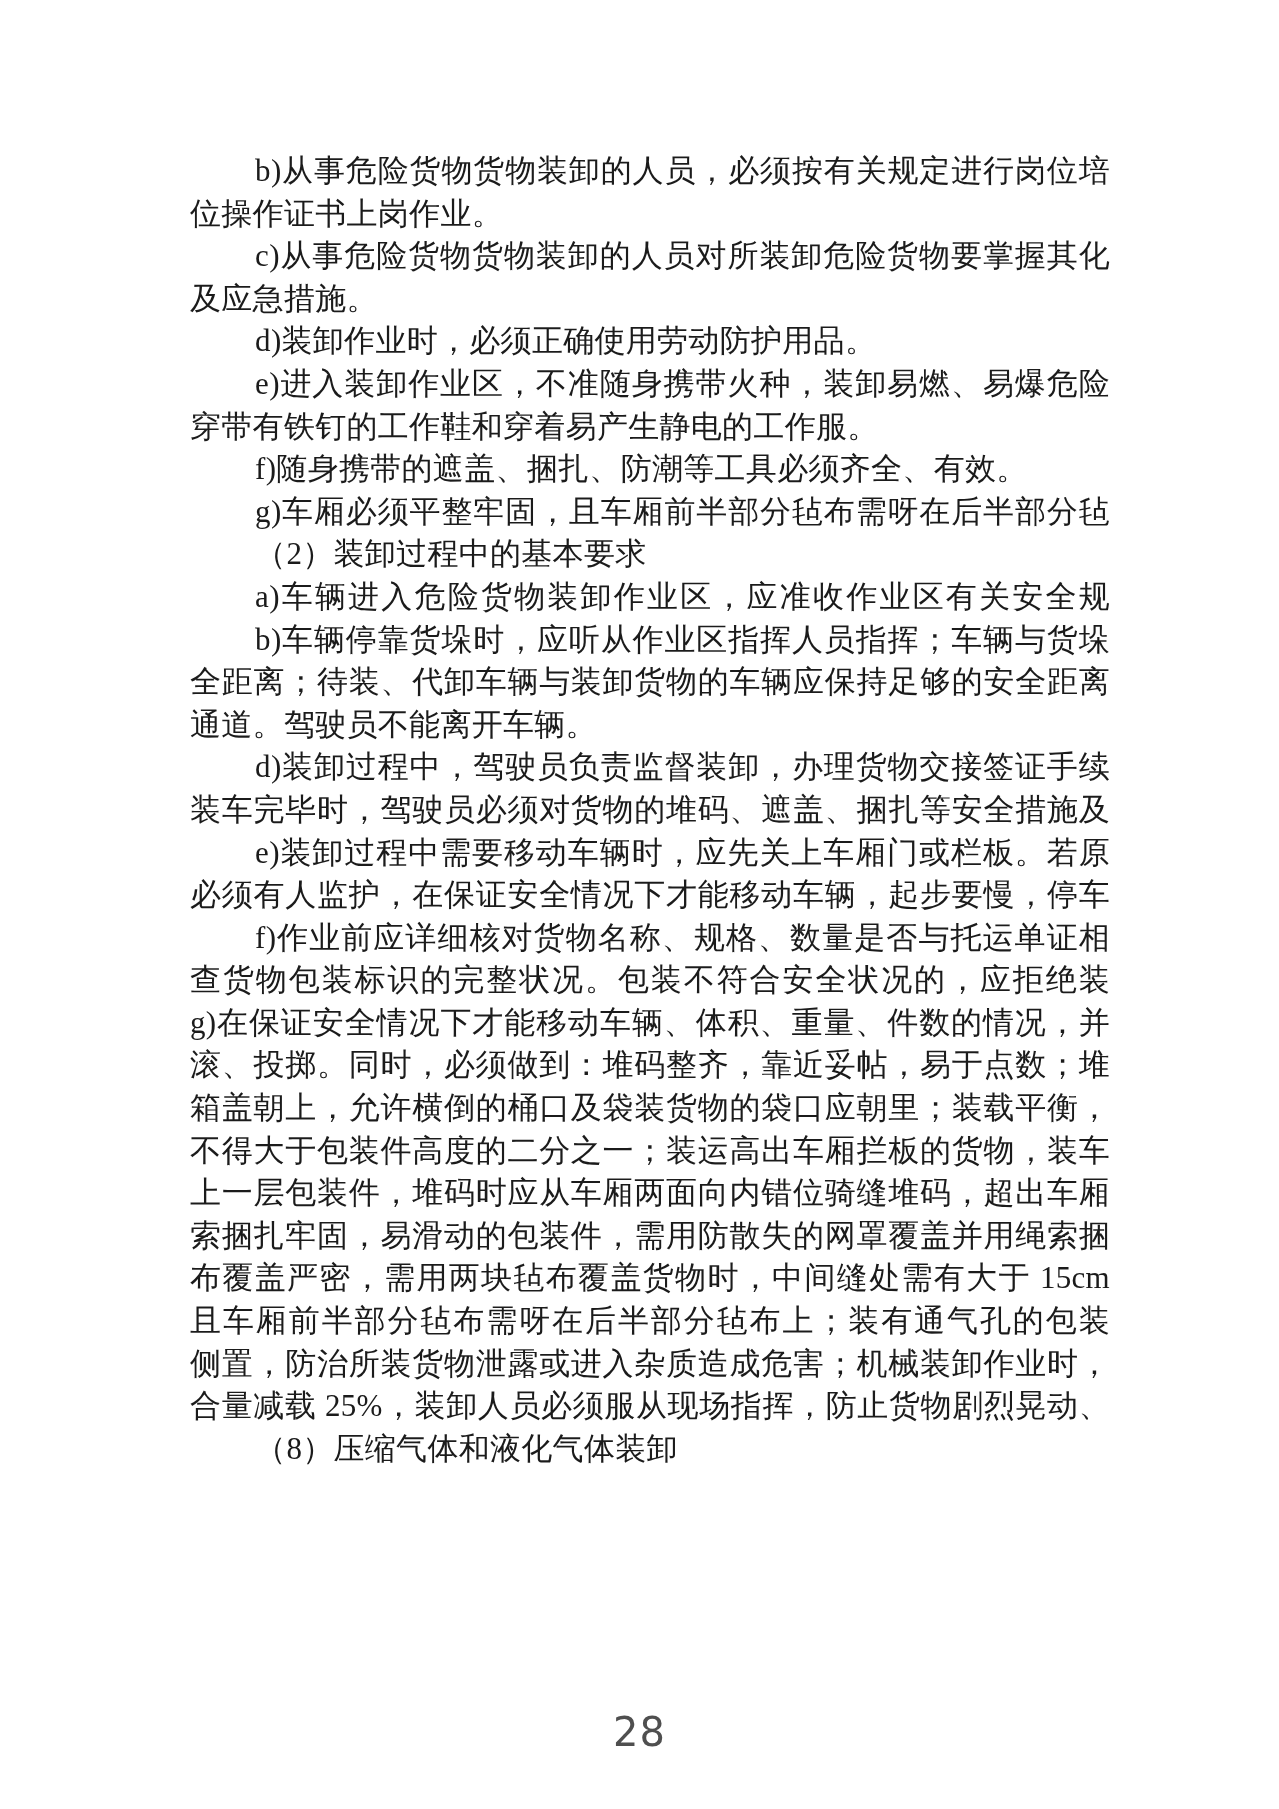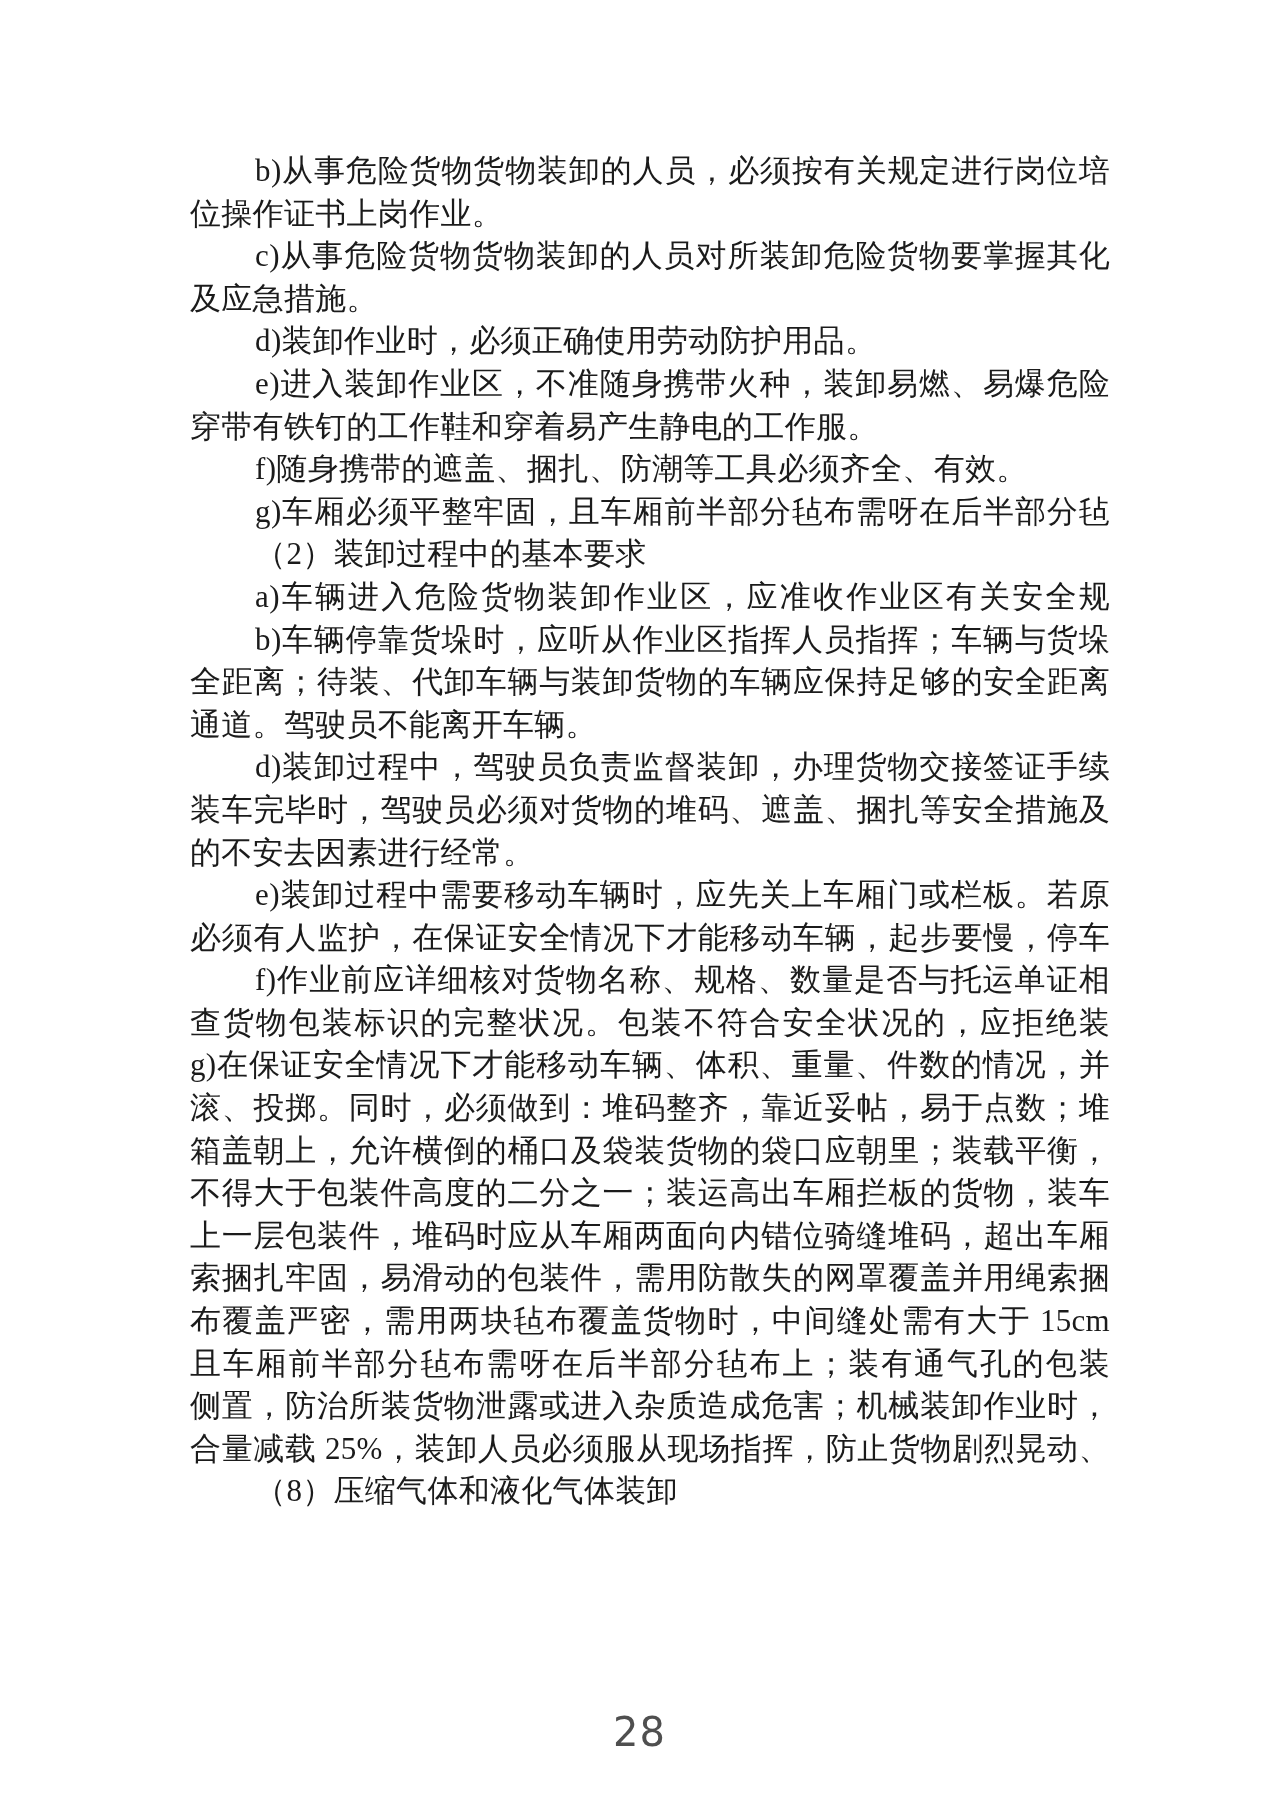--- a/index.html
+++ b/index.html
@@ -89,21 +89,20 @@
         <div class="line final indented">a)车辆进入危险货物装卸作业区，应准收作业区有关安全规定。</div>
       </div>
       <div class="paragraph">
         <div class="line indented">b)车辆停靠货垛时，应听从作业区指挥人员指挥；车辆与货垛之间要留有安</div>
         <div class="line">全距离；待装、代卸车辆与装卸货物的车辆应保持足够的安全距离并不堵塞安全</div>
         <div class="line final">通道。驾驶员不能离开车辆。</div>
       </div>
       <div class="paragraph">
         <div class="line indented">d)装卸过程中，驾驶员负责监督装卸，办理货物交接签证手续时要点收点交。</div>
         <div class="line">装车完毕时，驾驶员必须对货物的堆码、遮盖、捆扎等安全措施及影响车辆起动</div>
-        <div class="line final">的不安去因素进行经常。</div>
       </div>
       <div class="paragraph">
         <div class="line indented">e)装卸过程中需要移动车辆时，应先关上车厢门或栏板。若原地关不上时，</div>
         <div class="line final">必须有人监护，在保证安全情况下才能移动车辆，起步要慢，停车要稳。</div>
       </div>
       <div class="paragraph">
         <div class="line indented">f)作业前应详细核对货物名称、规格、数量是否与托运单证相符，并认真检</div>
         <div class="line final">查货物包装标识的完整状况。包装不符合安全状况的，应拒绝装车。</div>
       </div>
       <div class="paragraph">

